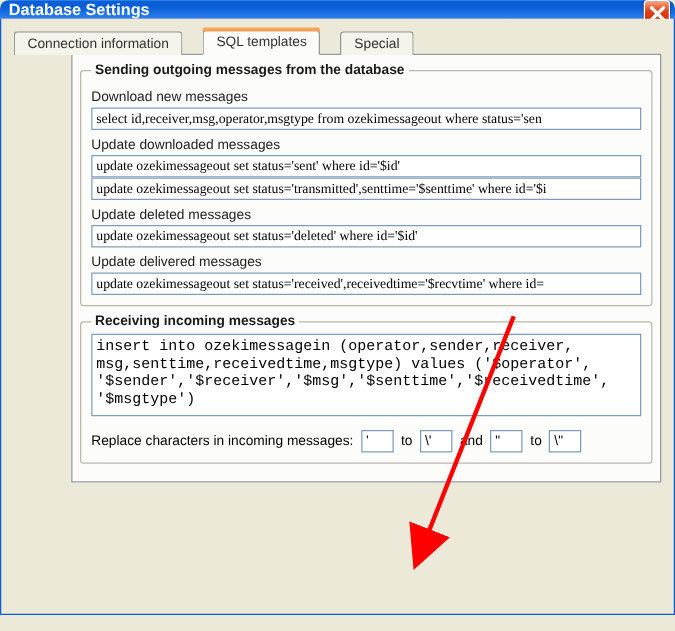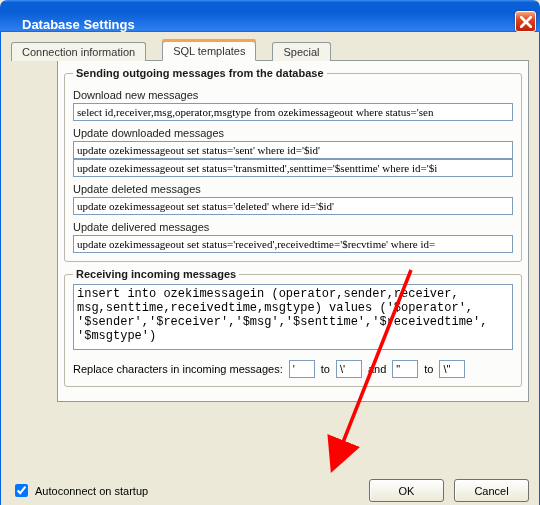--- a/index.html
+++ b/index.html
@@ -6,28 +6,28 @@
   body {
     margin: 0;
     font-family: Tahoma, Arial, sans-serif;
     font-size: 11px;
     background: #ece9d8;
     width: 540px;
     height: 505px;
     overflow: hidden;
   }
   .titlebar {
-    height: 32px;
+    height: 15px;
     background: linear-gradient(to bottom, #3c8cf0 0%, #0a5fd6 8%, #0a5fd6 40%, #2d7ff0 95%, #1c5fc0 100%);
     color: #fff;
     font-weight: bold;
     font-size: 13px;
     display: flex;
-    align-items: flex-end;
-    padding: 0 4px 0 22px;
+    align-items: flex-start;
+    padding: 0 4px 0 7px;
     border-radius: 7px 7px 0 0;
     position: relative;
   }
   .titlebar .spacer { flex: 1; }
   .closebtn {
     width: 21px; height: 21px;
     background: linear-gradient(to bottom, #f8a77f, #e24418 40%, #c0200a);
     border: 1px solid #fff;
     border-radius: 3px;
     display: flex; align-items: center; justify-content: center;
@@ -234,23 +234,14 @@
 
   <svg class="arrow" width="180" height="210" style="left:295px; top:236px;">
     <defs>
       <marker id="ah" markerWidth="10" markerHeight="10" refX="6" refY="5" orient="auto">
         <path d="M0,0 L10,5 L0,10 Z" fill="#ff0000"></path>
       </marker>
     </defs>
     <line x1="115" y1="2" x2="40" y2="192" stroke="#ff0000" stroke-width="3.5" marker-end="url(#ah)"></line>
   </svg>
 
-  <div class="footer">
-    <label class="autochk">
-      <input type="checkbox" checked="" style="">
-      <span>Autoconnect on startup</span>
-    </label>
-    <span class="spacer"></span>
-    <button class="winbtn">OK</button>
-    <button class="winbtn">Cancel</button>
-  </div>
 
 </div>
 
 </body></html>

